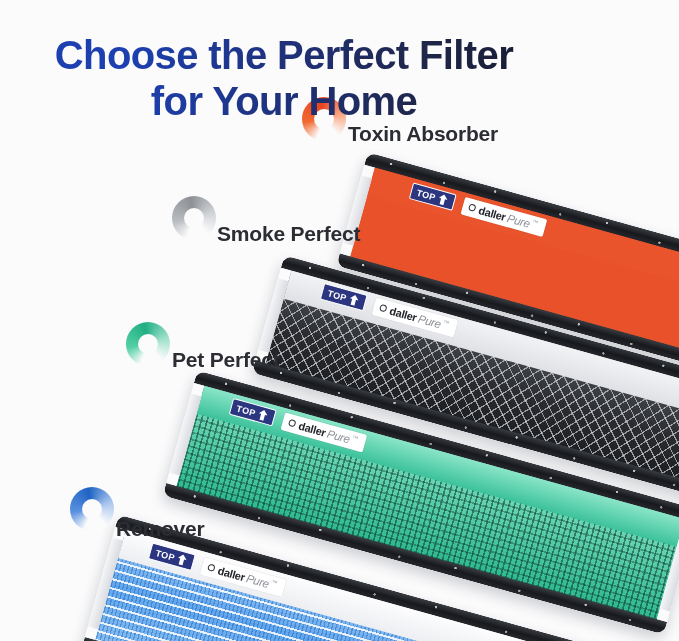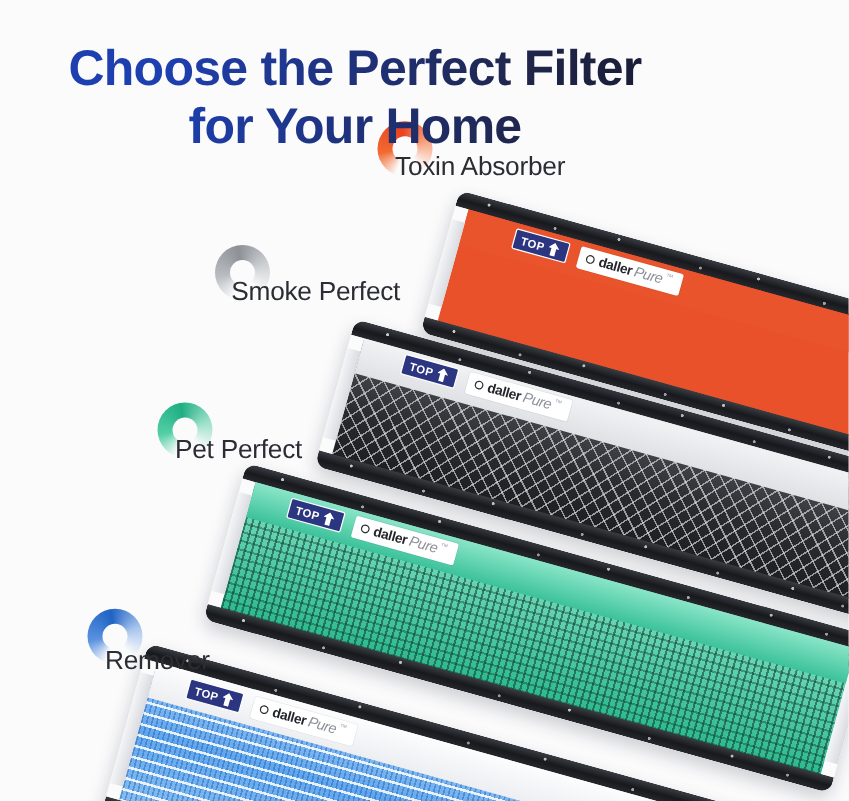--- a/index.html
+++ b/index.html
@@ -40,22 +40,22 @@
     width:20px; height:20px; margin:-10px 0 0 -10px;
     border-radius:50%; background:#fbfbfc;
   }
   .ring.orange::before{ background:conic-gradient(from 200deg,#fbfbfc 0deg,#f26a31 60deg,#e8421f 150deg,#f8a07a 230deg,#fbfbfc 300deg,#fbfbfc 360deg); }
   .ring.gray::before{ background:conic-gradient(from 200deg,#fbfbfc 0deg,#b9bcc0 60deg,#8d9196 150deg,#cdd0d3 230deg,#fbfbfc 300deg,#fbfbfc 360deg); }
   .ring.green::before{ background:conic-gradient(from 200deg,#fbfbfc 0deg,#53cfa4 60deg,#1fae83 150deg,#9ce0c8 230deg,#fbfbfc 300deg,#fbfbfc 360deg); }
   .ring.blue::before{ background:conic-gradient(from 200deg,#fbfbfc 0deg,#5b92e0 60deg,#1f63c4 150deg,#a9c6ee 230deg,#fbfbfc 300deg,#fbfbfc 360deg); }
 
   .cat-label {
     position:absolute; z-index:36;
-    font-size:21px; color:#2b2d33; font-weight:normal;
-    white-space:nowrap; letter-spacing:-0.2px;
+    font-size:21px; color:#2b2d33; font-weight:bold;
+    white-space:nowrap; letter-spacing:-0.2px;padding-left:32px;
   }
 
   
   .filter {
     position:absolute; z-index:10;
     transform-origin:left center;
   }
   .panel {
     position:relative; width:100%; height:100%;
     border-radius:9px;

